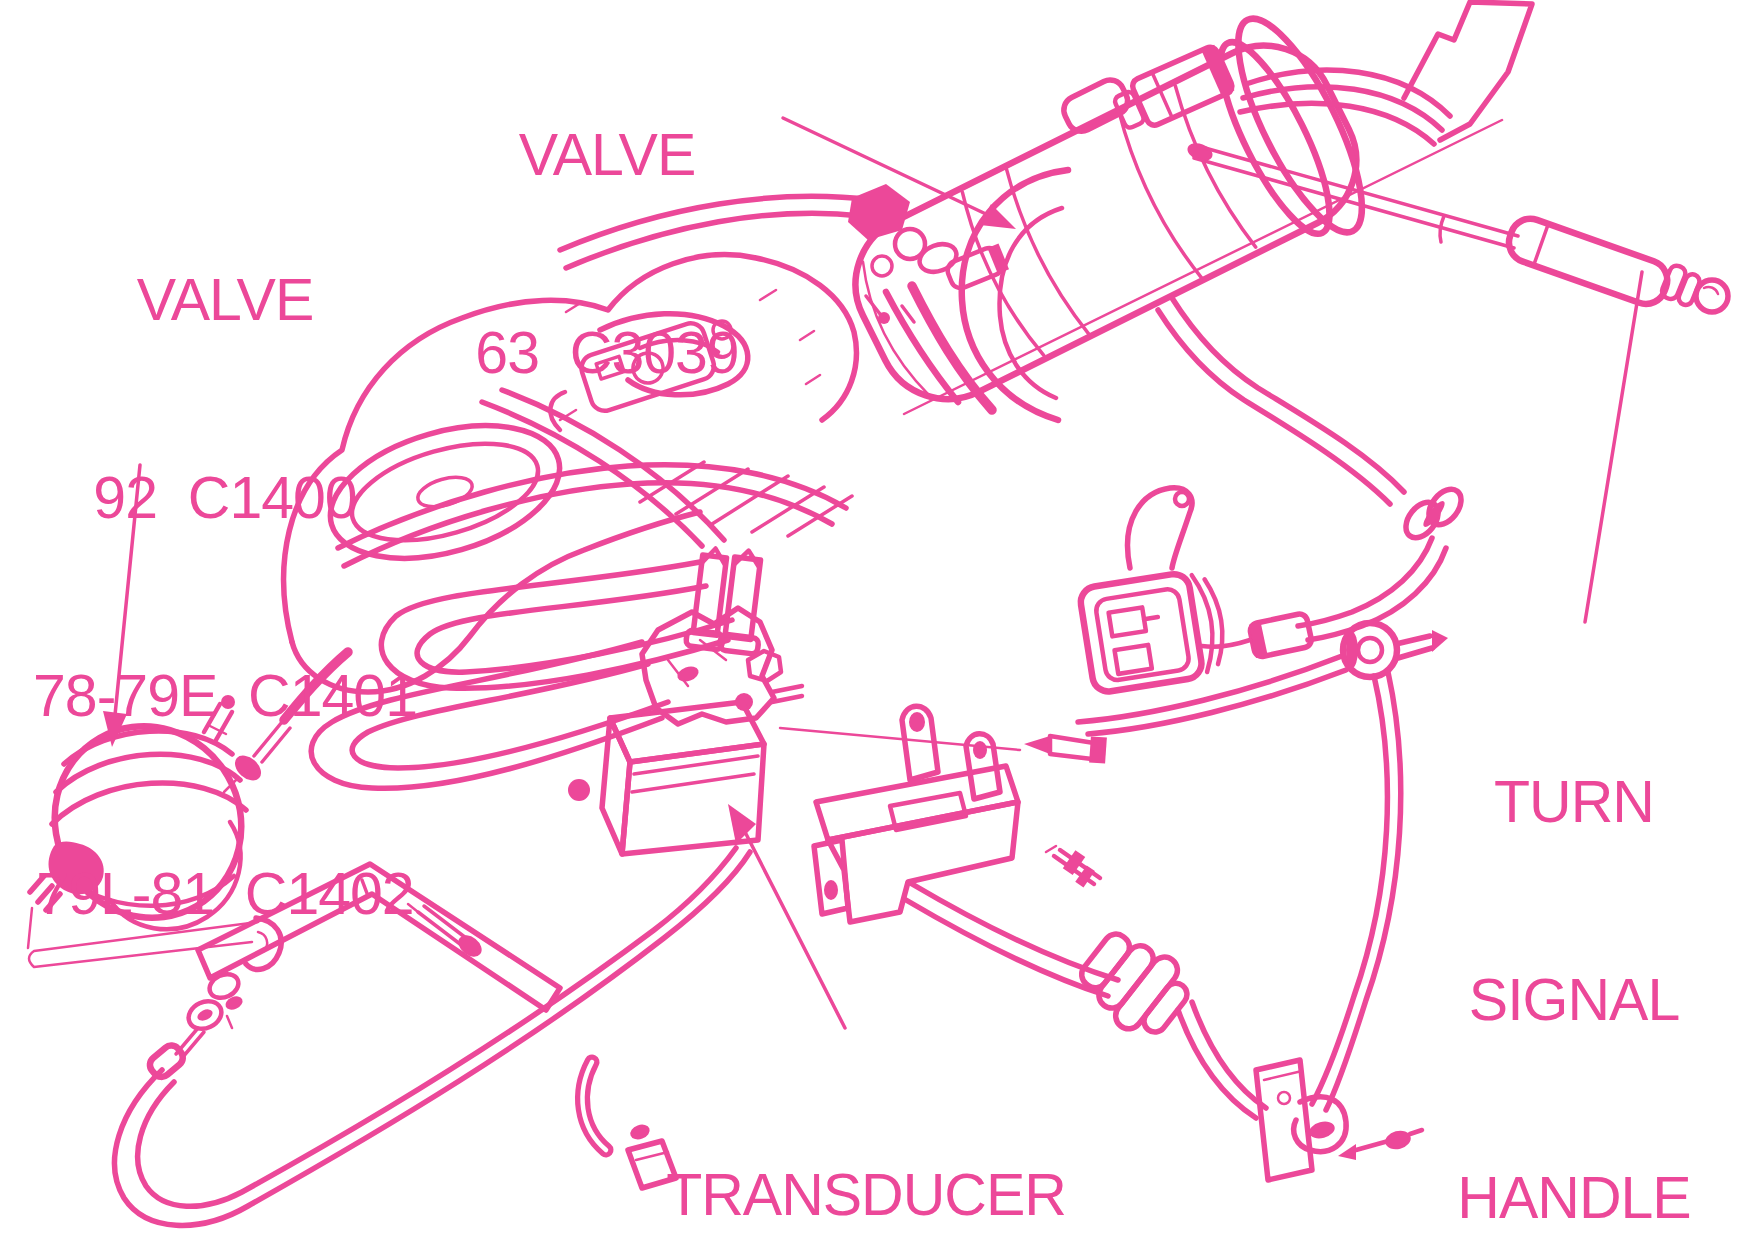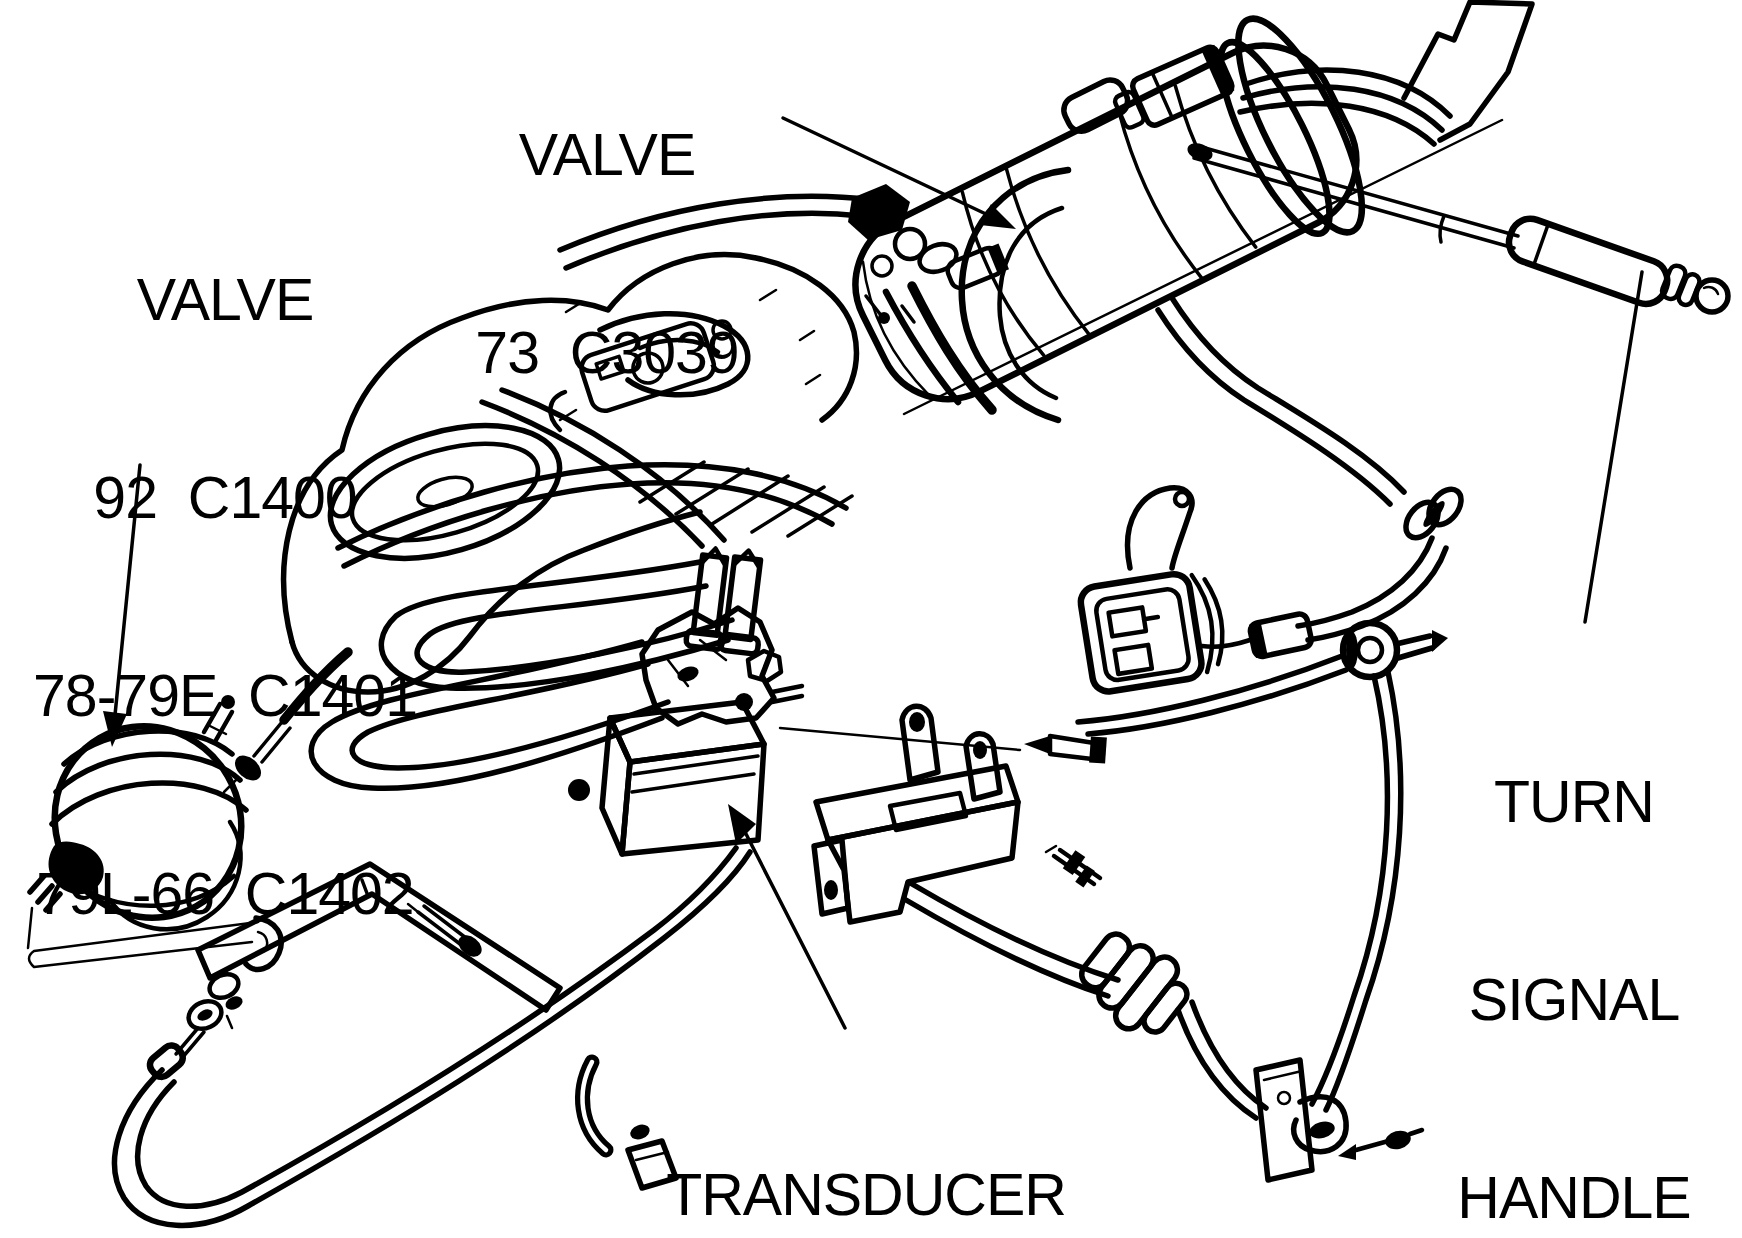--- a/index.html
+++ b/index.html
@@ -17,21 +17,21 @@
   .f  { fill:currentColor; stroke:none; }
   .wh { stroke:#fff; }
   .lbl {
     position:absolute; text-align:center; white-space:pre;
     font-size:59px; line-height:66px; letter-spacing:-1px; color:inherit;
   }
 </style>
 </head>
 <body>
 
-<div class="stage" style="background: rgb(255, 255, 255); color: #000000;">
+<div class="stage" style="background: rgb(255, 255, 255); color: #ec4899;">
 
   <svg width="1742" height="1238" viewBox="0 0 1742 1238">
 
     <g>
       <path class="w5" d="M 292,642 C 272,566 288,486 342,450 C 356,388 400,340 462,318 C 520,296 570,296 608,310 C 640,268 700,246 756,258 C 806,268 844,296 854,332 C 862,366 850,400 822,420"></path>
       <path class="w5" d="M 292,642 C 300,672 330,692 368,692 C 408,692 446,668 470,636 C 500,596 540,566 584,550 C 630,532 668,520 700,512"></path>
       <ellipse class="w5" transform="rotate(-16 445 492)" cx="445" cy="492" rx="118" ry="60"></ellipse>
       <ellipse class="w4" transform="rotate(-16 445 492)" cx="445" cy="492" rx="96" ry="42"></ellipse>
       <ellipse class="w3" transform="rotate(-16 445 492)" cx="445" cy="492" rx="28" ry="13"></ellipse>
       <path class="w3" d="M 640,502 l 64,-40 M 676,514 l 72,-45 M 712,524 l 76,-48 M 752,532 l 72,-45 M 788,536 l 64,-40"></path>
@@ -283,28 +283,28 @@
       <g>
         <path class="w3" d="M 845,1028 L 744,830"></path>
         <path class="f" d="M 728,804 L 756,824 L 736,844 Z"></path>
       </g>
       <path class="w3" d="M 1642,272 L 1585,622"></path>
     </g>
   </svg>
 
   <div class="lbl" style="left:392px; top:-10px; width:430px">
     <div>VALVE</div>
-    <div>73  C3039</div>
+    <div>63  C3039</div>
   </div>
 
   <div class="lbl" style="left:10px; top:135px; width:430px">
     <div>VALVE</div>
     <div>92  C1400</div>
     <div>78-79E  C1401</div>
-    <div>79L-66  C1402</div>
+    <div>79L-81  C1402</div>
   </div>
 
   <div class="lbl" style="left:1394px; top:637px; width:360px">
     <div>TURN</div>
     <div>SIGNAL</div>
     <div>HANDLE</div>
     
   </div>
 
   <div class="lbl" style="left:651px; top:1030px; width:430px">

